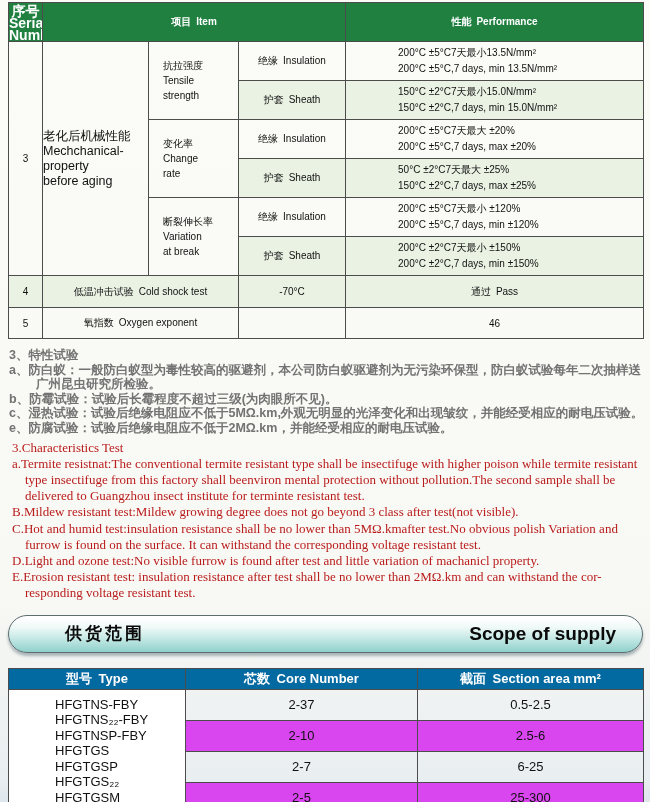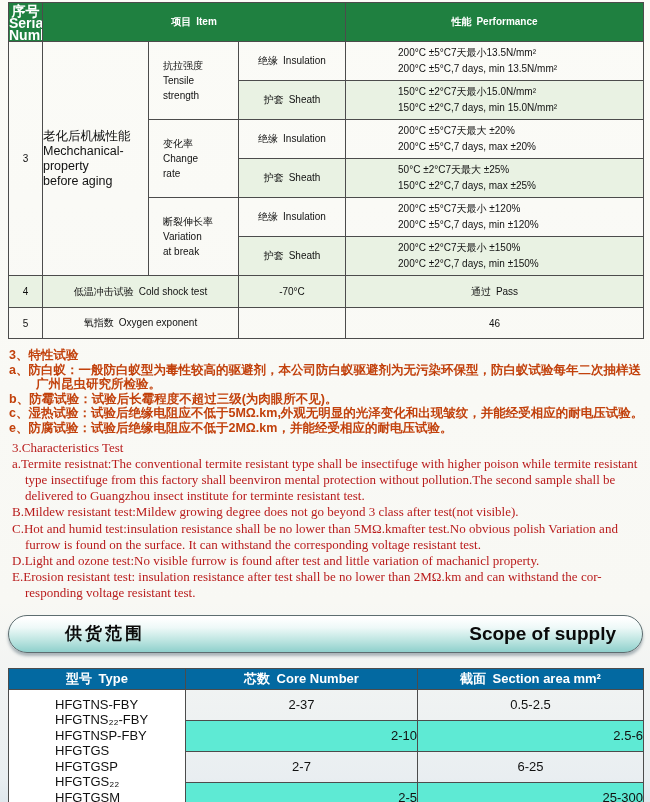--- a/index.html
+++ b/index.html
@@ -38,21 +38,21 @@
   td.greenbg, tr.greenrow td { background: #e9f2e3; }
   tr.greenrow td.serial-c { background: #e9f2e3; }
 
   
   .notes-cn {
     margin: 9px 0 0 1px;
     width: 636px;
     font-size: 12.5px;
     font-weight: 700;
     line-height: 14.6px;
-    color: #c2410c;
+    color: #737373;
   }
   .notes-cn .item { padding-left: 27px; text-indent: -27px; }
   .notes-en {
     margin: 4px 0 0 4px;
     width: 636px;
     font-size: 13px;
     line-height: 16.2px;
     color: #b91c1c;
     font-family: Liberation Serif, serif;
   }
@@ -84,21 +84,21 @@
     height: 21px;
     font-size: 13px;
   }
   .supply td { height: 31px; font-size: 13px; }
   .supply td.types {
     text-align: left;
     padding-left: 46px;
     white-space: pre-line;
     line-height: 15.6px;
   }
-  .supply tr.alt td { background: #5eead4; text-align: right; }
+  .supply tr.alt td { background: #d946ef; }
   .supply td.types { background: #fff; }
 </style>
 </head>
 <body>
 
 <div class="page">
 
   <table class="spec">
     <colgroup>
       <col style="width:34px">

